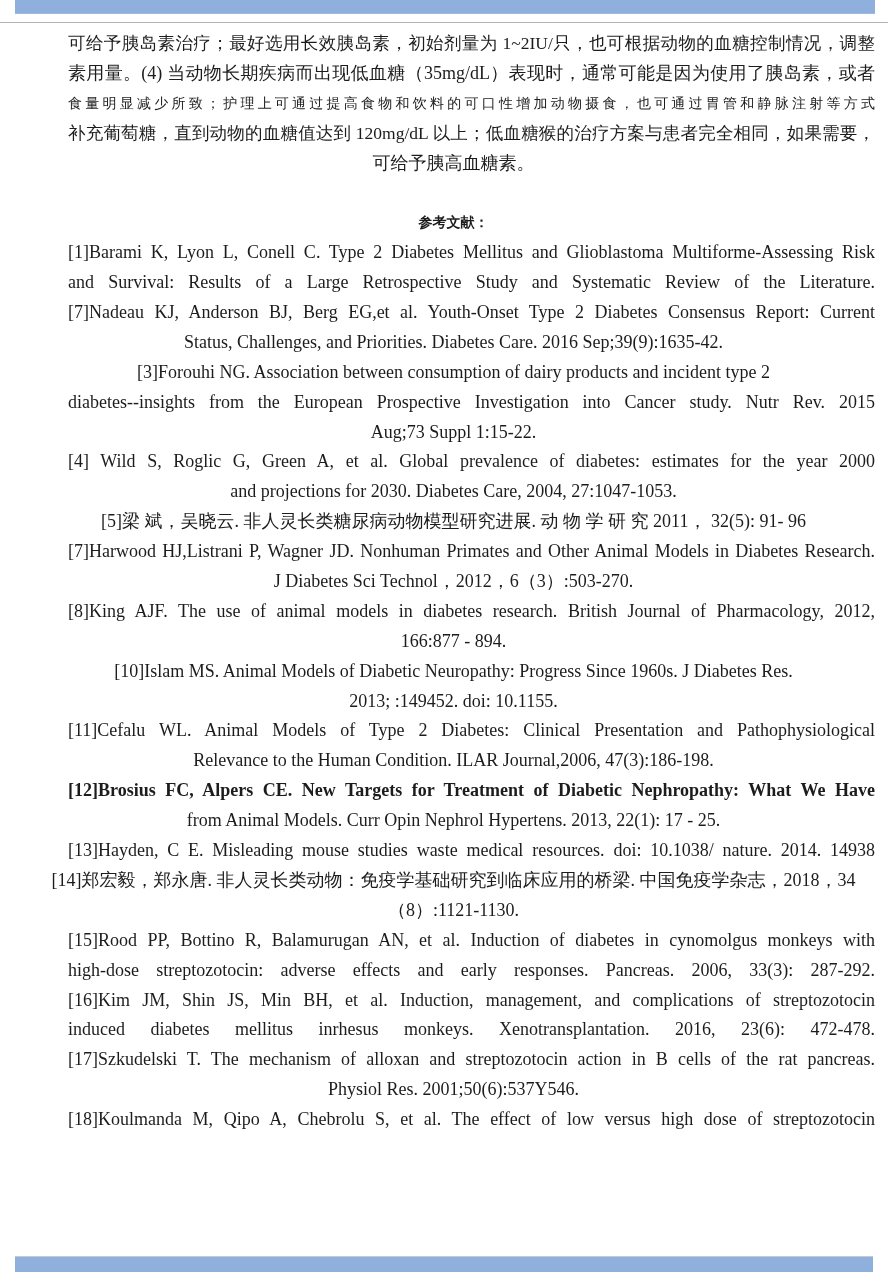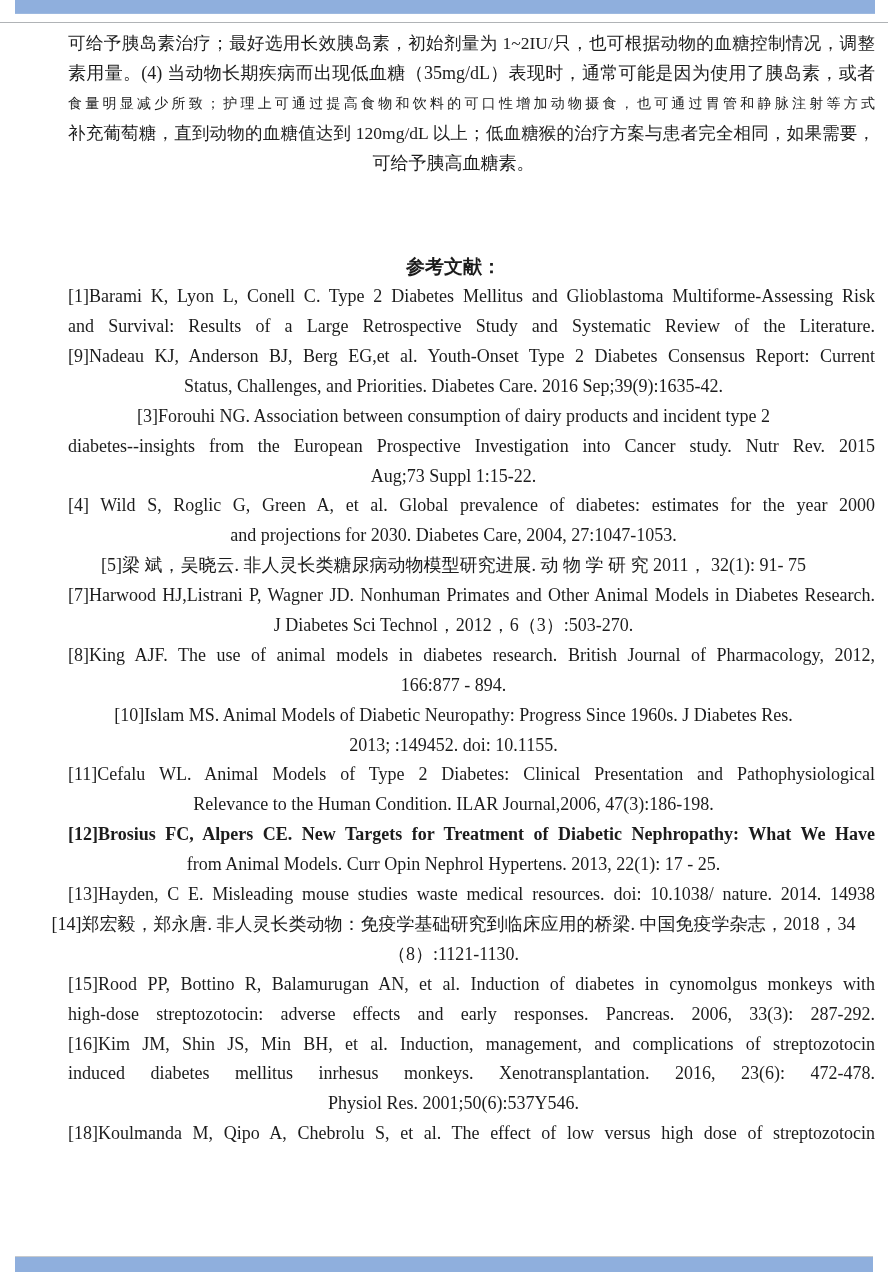--- a/index.html
+++ b/index.html
@@ -41,22 +41,21 @@
     white-space: nowrap;
     text-align: center;
   }
   .line.justify {
     text-align: justify;
     text-align-last: justify;
     margin-left: 36px;
   }
   .line.heading {
     font-weight: bold;
-    font-size: 19px;
-    margin-top: 44px;
+    font-size: 14px;
   }
   .line.blank { }
 </style>
 </head>
 <body>
 
 <div class="top-bar"></div>
 <div class="page-divider"></div>
 
 <div class="doc">
@@ -65,43 +64,44 @@
       <div class="line justify" style="font-size: 18px; white-space: normal;">素用量。(4) 当动物长期疾病而出现低血糖（35mg/dL）表现时，通常可能是因为使用了胰岛素，或者动物摄</div>
       <div class="line justify" style="font-size: 14px; white-space: normal;">食量明显减少所致；护理上可通过提高食物和饮料的可口性增加动物摄食，也可通过胃管和静脉注射等方式</div>
       <div class="line justify" style="font-size: 17.5px; white-space: normal;">补充葡萄糖，直到动物的血糖值达到 120mg/dL 以上；低血糖猴的治疗方案与患者完全相同，如果需要，甚至</div>
       <div class="line">可给予胰高血糖素。</div>
     </div>
   <div class="line blank"></div>
   <div class="line heading">参考文献：</div>
   <div id="refs">
       <div class="line justify" style="white-space: normal;">[1]Barami K, Lyon L, Conell C. Type 2 Diabetes Mellitus  and Glioblastoma Multiforme-Assessing Risk</div>
       <div class="line justify" style="white-space: normal;">and Survival: Results of a Large Retrospective Study and Systematic  Review  of the Literature.</div>
-      <div class="line justify" style="white-space: normal;">[9]Nadeau KJ, Anderson BJ, Berg EG,et al. Youth-Onset  Type 2 Diabetes  Consensus Report: Current</div>
+      <div class="line justify" style="white-space: normal;">[7]Nadeau KJ, Anderson BJ, Berg EG,et al. Youth-Onset  Type 2 Diabetes  Consensus Report: Current</div>
       <div class="line">Status, Challenges, and Priorities. Diabetes Care. 2016 Sep;39(9):1635-42.</div>
       <div class="line">[3]Forouhi NG. Association between consumption of dairy products and incident  type 2</div>
       <div class="line justify" style="white-space: normal;">diabetes--insights from the European Prospective  Investigation  into Cancer study. Nutr Rev. 2015</div>
       <div class="line">Aug;73 Suppl 1:15-22.</div>
       <div class="line justify" style="white-space: normal;">[4] Wild S, Roglic G, Green A, et al. Global prevalence of diabetes: estimates for the year 2000</div>
       <div class="line">and projections for 2030. Diabetes Care, 2004, 27:1047-1053.</div>
-      <div class="line">[5]梁 斌，吴晓云. 非人灵长类糖尿病动物模型研究进展. 动 物 学 研 究 2011， 32(1): 91- 75</div>
+      <div class="line">[5]梁 斌，吴晓云. 非人灵长类糖尿病动物模型研究进展. 动 物 学 研 究 2011， 32(5): 91- 96</div>
       <div class="line justify" style="white-space: normal;">[7]Harwood HJ,Listrani P, Wagner JD. Nonhuman Primates and Other Animal Models in Diabetes Research.</div>
       <div class="line">J Diabetes Sci Technol，2012，6（3）:503-270.</div>
       <div class="line justify" style="white-space: normal;">[8]King AJF. The use of animal models in diabetes research. British Journal of Pharmacology, 2012,</div>
       <div class="line">166:877 - 894.</div>
       <div class="line">[10]Islam MS. Animal Models of Diabetic Neuropathy: Progress Since 1960s. J Diabetes Res.</div>
       <div class="line">2013; :149452. doi: 10.1155.</div>
       <div class="line justify" style="white-space: normal;">[11]Cefalu WL. Animal Models of Type 2 Diabetes: Clinical Presentation and Pathophysiological</div>
       <div class="line">Relevance to the Human Condition. ILAR Journal,2006, 47(3):186-198.</div>
       <div class="line justify" style="white-space: normal; font-weight: bold;">[12]Brosius FC, Alpers CE. New Targets for Treatment of Diabetic Nephropathy: What We Have Learned</div>
       <div class="line">from Animal Models. Curr Opin Nephrol Hypertens. 2013, 22(1): 17 - 25.</div>
       <div class="line justify" style="white-space: normal;">[13]Hayden, C E. Misleading mouse studies waste medical resources. doi: 10.1038/ nature. 2014. 14938</div>
       <div class="line">[14]郑宏毅，郑永唐. 非人灵长类动物：免疫学基础研究到临床应用的桥梁. 中国免疫学杂志，2018，34</div>
       <div class="line">（8）:1121-1130.</div>
       <div class="line justify" style="white-space: normal;">[15]Rood PP, Bottino R, Balamurugan AN, et al. Induction  of diabetes in cynomolgus monkeys with</div>
       <div class="line justify" style="white-space: normal;">high-dose streptozotocin: adverse effects and early responses. Pancreas.  2006, 33(3): 287-292.</div>
       <div class="line justify" style="white-space: normal;">[16]Kim JM, Shin JS, Min BH, et al. Induction, management, and complications of  streptozotocin</div>
       <div class="line justify" style="white-space: normal;">induced  diabetes mellitus  inrhesus  monkeys.  Xenotransplantation.   2016, 23(6): 472-478.</div>
+      <div class="line justify" style="white-space: normal;">[17]Szkudelski T. The mechanism of alloxan and streptozotocin action in B cells of the rat pancreas.</div>
       <div class="line">Physiol Res.  2001;50(6):537Y546.</div>
       <div class="line justify" style="white-space: normal;">[18]Koulmanda M, Qipo A, Chebrolu S, et al. The effect of low versus high dose of streptozotocin</div>
     </div>
 </div>
 
 <div class="bottom-bar"></div>
 
 </body></html>

